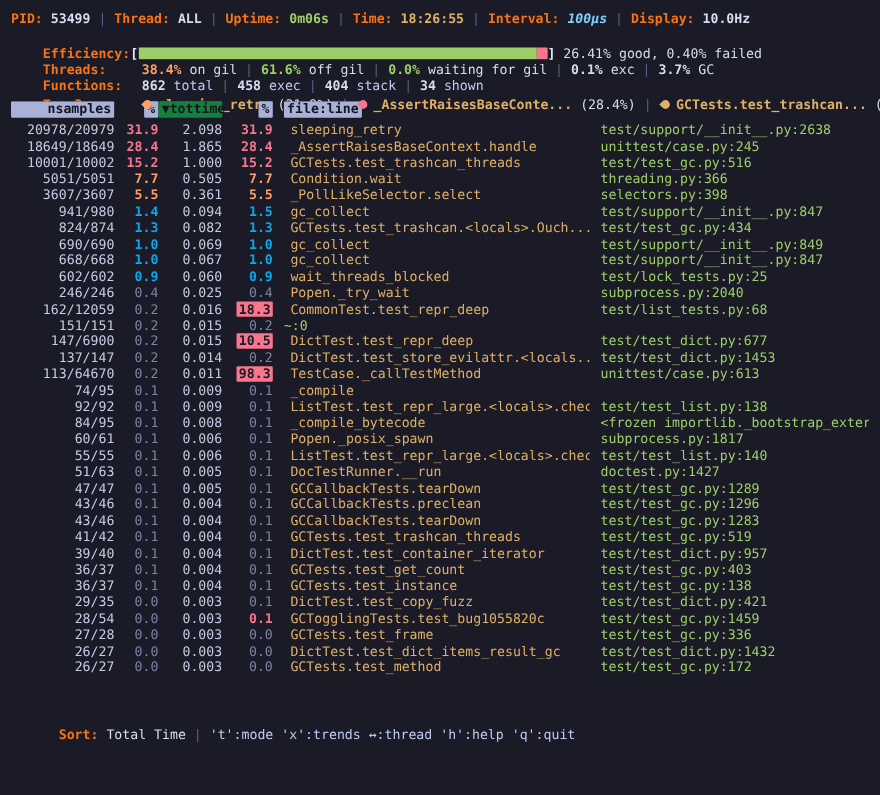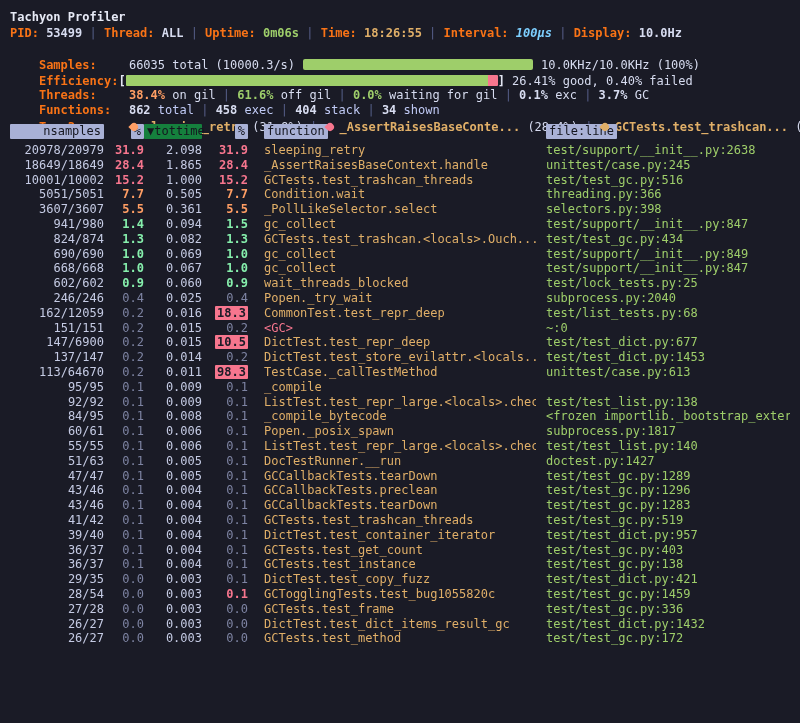--- a/index.html
+++ b/index.html
@@ -42,44 +42,40 @@
   .col-p2{width:46px;text-align:right;}
   .col-fn{width:272px;margin-left:16px;overflow:hidden;}
   .col-fl{flex:1;margin-left:10px;overflow:hidden;}
   .cell-ns{color:#c5cbe4;}
   .cell-tt{color:#c5cbe4;}
   .cell-fn{color:#e0af68;}
   .cell-fl{color:#9ece6a;}
   .fn-red{color:#f7768e;}
   .p-red{color:#f7768e;font-weight:bold;margin-top:46px;}
   .p-orange{color:#ff9e64;font-weight:bold;}
-  .p-yellow{color:#86efac;font-weight:bold;}
+  .p-yellow{color:#0ea5e9;font-weight:bold;}
   .p-dim{color:#7e84a3;}
   .p-hotbg{background:#f7768e;color:#1a1b26;font-weight:bold;padding:0 2px;border-radius:1px;}
 
-  .chip{display:inline-block;background:#a9b1d6;color:#15161f;font-weight:normal;
+  .chip{display:inline-block;background:#a9b1d6;color:#15161f;font-weight:bold;
         padding:0 3px;border-radius:1px;}
   .chip-sorted{background:#15803d;}
   .col-ns .chip,.col-tt .chip{width:100%;box-sizing:border-box;text-align:right;}
 
   .footer{margin-top:26px;color:#b6bcd6;}
   .footer .line{height:19px;line-height:19px;}
 </style>
 </head>
 <body>
 
 <div class="app">
 
-  <div class="line title">Tachyon Profiler</div>
 
   <div class="line"><span class="lbl">PID: </span><span class="bold c-bright">53499</span><span class="c-dim"> | </span><span class="lbl">Thread: </span><span class="bold c-bright">ALL</span><span class="c-dim"> | </span><span class="lbl">Uptime: </span><span class="bold c-green">0m06s</span><span class="c-dim"> | </span><span class="lbl">Time: </span><span class="bold c-yellow">18:26:55</span><span class="c-dim"> | </span><span class="lbl">Interval: </span><span class="bold c-cyan">100μs</span><span class="c-dim"> | </span><span class="lbl">Display: </span><span class="bold c-bright">10.0Hz</span></div>
 
-  <div class="line barline">
-    <span class="lbl lblw">Samples:</span><span class="c-bright">66035 total (10000.3/s)</span><span class="bar"><span class="bar-fill" style="width: 100%;"></span></span><span class="c-bright">10.0KHz/10.0KHz (100%)</span>
-  </div>
 
   <div class="line barline">
     <span class="lbl">Efficiency:</span><span class="bracket">[</span><span class="effbar"><span class="eff-good" style="width: 97.5%;"></span><span class="eff-bad"></span></span><span class="bracket">]</span><span class="c-bright"> </span><span class="c-bright">26.41% good, 0.40% failed</span>
   </div>
 
   <div class="line">
     <span class="lbl lblw">Threads:</span><span><span class="bold c-orange">38.4%</span><span class="c-bright"> on gil</span><span class="c-dim"> | </span><span class="bold c-green">61.6%</span><span class="c-bright"> off gil</span><span class="c-dim"> | </span><span class="bold c-green">0.0%</span><span class="c-bright"> waiting for gil</span><span class="c-dim"> | </span><span class="bold c-bright">0.1%</span><span class="c-bright"> exc</span><span class="c-dim"> | </span><span class="bold c-bright">3.7%</span><span class="c-bright"> GC</span></span>
   </div>
 
   <div class="line">
@@ -88,57 +84,59 @@
 
   <div class="line barline">
     <span class="lbl lblw">Top 3:</span><span><span class="flame" style="background: rgb(255, 158, 100);"></span><span class="c-yellow bold">sleeping_retry</span><span class="c-bright"> (31.9%)</span><span class="c-dim"> | </span><span class="flame" style="background: rgb(247, 118, 142);"></span><span class="c-yellow bold">_AssertRaisesBaseConte...</span><span class="c-bright"> (28.4%)</span><span class="c-dim"> | </span><span class="flame" style="background: rgb(224, 175, 104);"></span><span class="c-yellow bold">GCTests.test_trashcan...</span><span class="c-bright"> (15.2%)</span></span>
   </div>
 
   <div class="thead">
       <div class="col-ns"><span class="chip">nsamples</span></div>
       <div class="col-p1"><span class="chip">%</span></div>
       <div class="col-tt"><span class="chip chip-sorted">▼tottime</span></div>
       <div class="col-p2"><span class="chip">%</span></div>
-      <div class="col-fn"><span class="chip">function</span></div>
       <div class="col-fl"><span class="chip">file:line</span></div>
     </div>
 
   <div class="tbody">
       <div class="trow"><div class="col-ns"><span class="cell-ns">20978/20979</span></div><div class="col-p1"><span class="p-red">31.9</span></div><div class="col-tt"><span class="cell-tt">2.098</span></div><div class="col-p2"><span class="p-red">31.9</span></div><div class="col-fn"><span class="cell-fn">sleeping_retry</span></div><div class="col-fl"><span class="cell-fl">test/support/__init__.py:2638</span></div></div>
       <div class="trow"><div class="col-ns"><span class="cell-ns">18649/18649</span></div><div class="col-p1"><span class="p-red">28.4</span></div><div class="col-tt"><span class="cell-tt">1.865</span></div><div class="col-p2"><span class="p-red">28.4</span></div><div class="col-fn"><span class="cell-fn">_AssertRaisesBaseContext.handle</span></div><div class="col-fl"><span class="cell-fl">unittest/case.py:245</span></div></div>
       <div class="trow"><div class="col-ns"><span class="cell-ns">10001/10002</span></div><div class="col-p1"><span class="p-red">15.2</span></div><div class="col-tt"><span class="cell-tt">1.000</span></div><div class="col-p2"><span class="p-red">15.2</span></div><div class="col-fn"><span class="cell-fn">GCTests.test_trashcan_threads</span></div><div class="col-fl"><span class="cell-fl">test/test_gc.py:516</span></div></div>
       <div class="trow"><div class="col-ns"><span class="cell-ns">5051/5051</span></div><div class="col-p1"><span class="p-orange">7.7</span></div><div class="col-tt"><span class="cell-tt">0.505</span></div><div class="col-p2"><span class="p-orange">7.7</span></div><div class="col-fn"><span class="cell-fn">Condition.wait</span></div><div class="col-fl"><span class="cell-fl">threading.py:366</span></div></div>
       <div class="trow"><div class="col-ns"><span class="cell-ns">3607/3607</span></div><div class="col-p1"><span class="p-orange">5.5</span></div><div class="col-tt"><span class="cell-tt">0.361</span></div><div class="col-p2"><span class="p-orange">5.5</span></div><div class="col-fn"><span class="cell-fn">_PollLikeSelector.select</span></div><div class="col-fl"><span class="cell-fl">selectors.py:398</span></div></div>
       <div class="trow"><div class="col-ns"><span class="cell-ns">941/980</span></div><div class="col-p1"><span class="p-yellow">1.4</span></div><div class="col-tt"><span class="cell-tt">0.094</span></div><div class="col-p2"><span class="p-yellow">1.5</span></div><div class="col-fn"><span class="cell-fn">gc_collect</span></div><div class="col-fl"><span class="cell-fl">test/support/__init__.py:847</span></div></div>
       <div class="trow"><div class="col-ns"><span class="cell-ns">824/874</span></div><div class="col-p1"><span class="p-yellow">1.3</span></div><div class="col-tt"><span class="cell-tt">0.082</span></div><div class="col-p2"><span class="p-yellow">1.3</span></div><div class="col-fn"><span class="cell-fn">GCTests.test_trashcan.&lt;locals&gt;.Ouch....</span></div><div class="col-fl"><span class="cell-fl">test/test_gc.py:434</span></div></div>
       <div class="trow"><div class="col-ns"><span class="cell-ns">690/690</span></div><div class="col-p1"><span class="p-yellow">1.0</span></div><div class="col-tt"><span class="cell-tt">0.069</span></div><div class="col-p2"><span class="p-yellow">1.0</span></div><div class="col-fn"><span class="cell-fn">gc_collect</span></div><div class="col-fl"><span class="cell-fl">test/support/__init__.py:849</span></div></div>
       <div class="trow"><div class="col-ns"><span class="cell-ns">668/668</span></div><div class="col-p1"><span class="p-yellow">1.0</span></div><div class="col-tt"><span class="cell-tt">0.067</span></div><div class="col-p2"><span class="p-yellow">1.0</span></div><div class="col-fn"><span class="cell-fn">gc_collect</span></div><div class="col-fl"><span class="cell-fl">test/support/__init__.py:847</span></div></div>
       <div class="trow"><div class="col-ns"><span class="cell-ns">602/602</span></div><div class="col-p1"><span class="p-yellow">0.9</span></div><div class="col-tt"><span class="cell-tt">0.060</span></div><div class="col-p2"><span class="p-yellow">0.9</span></div><div class="col-fn"><span class="cell-fn">wait_threads_blocked</span></div><div class="col-fl"><span class="cell-fl">test/lock_tests.py:25</span></div></div>
       <div class="trow"><div class="col-ns"><span class="cell-ns">246/246</span></div><div class="col-p1"><span class="p-dim">0.4</span></div><div class="col-tt"><span class="cell-tt">0.025</span></div><div class="col-p2"><span class="p-dim">0.4</span></div><div class="col-fn"><span class="cell-fn">Popen._try_wait</span></div><div class="col-fl"><span class="cell-fl">subprocess.py:2040</span></div></div>
       <div class="trow"><div class="col-ns"><span class="cell-ns">162/12059</span></div><div class="col-p1"><span class="p-dim">0.2</span></div><div class="col-tt"><span class="cell-tt">0.016</span></div><div class="col-p2"><span class="p-hotbg">18.3</span></div><div class="col-fn"><span class="cell-fn">CommonTest.test_repr_deep</span></div><div class="col-fl"><span class="cell-fl">test/list_tests.py:68</span></div></div>
-      <div class="trow"><div class="col-ns"><span class="cell-ns">151/151</span></div><div class="col-p1"><span class="p-dim">0.2</span></div><div class="col-tt"><span class="cell-tt">0.015</span></div><div class="col-p2"><span class="p-dim">0.2</span></div><div class="col-fn"><span class="cell-fn fn-red">&lt;GC&gt;</span></div><div class="col-fl"><span class="cell-fl">~:0</span></div></div>
+      <div class="trow"><div class="col-ns"><span class="cell-ns">151/151</span></div><div class="col-p1"><span class="p-dim">0.2</span></div><div class="col-tt"><span class="cell-tt">0.015</span></div><div class="col-p2"><span class="p-dim">0.2</span></div><div class="col-fl"><span class="cell-fl">~:0</span></div></div>
       <div class="trow"><div class="col-ns"><span class="cell-ns">147/6900</span></div><div class="col-p1"><span class="p-dim">0.2</span></div><div class="col-tt"><span class="cell-tt">0.015</span></div><div class="col-p2"><span class="p-hotbg">10.5</span></div><div class="col-fn"><span class="cell-fn">DictTest.test_repr_deep</span></div><div class="col-fl"><span class="cell-fl">test/test_dict.py:677</span></div></div>
       <div class="trow"><div class="col-ns"><span class="cell-ns">137/147</span></div><div class="col-p1"><span class="p-dim">0.2</span></div><div class="col-tt"><span class="cell-tt">0.014</span></div><div class="col-p2"><span class="p-dim">0.2</span></div><div class="col-fn"><span class="cell-fn">DictTest.test_store_evilattr.&lt;locals...</span></div><div class="col-fl"><span class="cell-fl">test/test_dict.py:1453</span></div></div>
       <div class="trow"><div class="col-ns"><span class="cell-ns">113/64670</span></div><div class="col-p1"><span class="p-dim">0.2</span></div><div class="col-tt"><span class="cell-tt">0.011</span></div><div class="col-p2"><span class="p-hotbg">98.3</span></div><div class="col-fn"><span class="cell-fn">TestCase._callTestMethod</span></div><div class="col-fl"><span class="cell-fl">unittest/case.py:613</span></div></div>
-      <div class="trow"><div class="col-ns"><span class="cell-ns">95/95</span></div><div class="col-p1"><span class="p-dim">0.1</span></div><div class="col-tt"><span class="cell-tt">0.009</span></div><div class="col-p2"><span class="p-dim">0.1</span></div><div class="col-fn"><span class="cell-fn">_compile</span></div></div>
+      <div class="trow"><div class="col-ns"><span class="cell-ns">74/95</span></div><div class="col-p1"><span class="p-dim">0.1</span></div><div class="col-tt"><span class="cell-tt">0.009</span></div><div class="col-p2"><span class="p-dim">0.1</span></div><div class="col-fn"><span class="cell-fn">_compile</span></div></div>
       <div class="trow"><div class="col-ns"><span class="cell-ns">92/92</span></div><div class="col-p1"><span class="p-dim">0.1</span></div><div class="col-tt"><span class="cell-tt">0.009</span></div><div class="col-p2"><span class="p-dim">0.1</span></div><div class="col-fn"><span class="cell-fn">ListTest.test_repr_large.&lt;locals&gt;.check</span></div><div class="col-fl"><span class="cell-fl">test/test_list.py:138</span></div></div>
       <div class="trow"><div class="col-ns"><span class="cell-ns">84/95</span></div><div class="col-p1"><span class="p-dim">0.1</span></div><div class="col-tt"><span class="cell-tt">0.008</span></div><div class="col-p2"><span class="p-dim">0.1</span></div><div class="col-fn"><span class="cell-fn">_compile_bytecode</span></div><div class="col-fl"><span class="cell-fl">&lt;frozen importlib._bootstrap_external</span></div></div>
       <div class="trow"><div class="col-ns"><span class="cell-ns">60/61</span></div><div class="col-p1"><span class="p-dim">0.1</span></div><div class="col-tt"><span class="cell-tt">0.006</span></div><div class="col-p2"><span class="p-dim">0.1</span></div><div class="col-fn"><span class="cell-fn">Popen._posix_spawn</span></div><div class="col-fl"><span class="cell-fl">subprocess.py:1817</span></div></div>
       <div class="trow"><div class="col-ns"><span class="cell-ns">55/55</span></div><div class="col-p1"><span class="p-dim">0.1</span></div><div class="col-tt"><span class="cell-tt">0.006</span></div><div class="col-p2"><span class="p-dim">0.1</span></div><div class="col-fn"><span class="cell-fn">ListTest.test_repr_large.&lt;locals&gt;.check</span></div><div class="col-fl"><span class="cell-fl">test/test_list.py:140</span></div></div>
       <div class="trow"><div class="col-ns"><span class="cell-ns">51/63</span></div><div class="col-p1"><span class="p-dim">0.1</span></div><div class="col-tt"><span class="cell-tt">0.005</span></div><div class="col-p2"><span class="p-dim">0.1</span></div><div class="col-fn"><span class="cell-fn">DocTestRunner.__run</span></div><div class="col-fl"><span class="cell-fl">doctest.py:1427</span></div></div>
       <div class="trow"><div class="col-ns"><span class="cell-ns">47/47</span></div><div class="col-p1"><span class="p-dim">0.1</span></div><div class="col-tt"><span class="cell-tt">0.005</span></div><div class="col-p2"><span class="p-dim">0.1</span></div><div class="col-fn"><span class="cell-fn">GCCallbackTests.tearDown</span></div><div class="col-fl"><span class="cell-fl">test/test_gc.py:1289</span></div></div>
       <div class="trow"><div class="col-ns"><span class="cell-ns">43/46</span></div><div class="col-p1"><span class="p-dim">0.1</span></div><div class="col-tt"><span class="cell-tt">0.004</span></div><div class="col-p2"><span class="p-dim">0.1</span></div><div class="col-fn"><span class="cell-fn">GCCallbackTests.preclean</span></div><div class="col-fl"><span class="cell-fl">test/test_gc.py:1296</span></div></div>
       <div class="trow"><div class="col-ns"><span class="cell-ns">43/46</span></div><div class="col-p1"><span class="p-dim">0.1</span></div><div class="col-tt"><span class="cell-tt">0.004</span></div><div class="col-p2"><span class="p-dim">0.1</span></div><div class="col-fn"><span class="cell-fn">GCCallbackTests.tearDown</span></div><div class="col-fl"><span class="cell-fl">test/test_gc.py:1283</span></div></div>
       <div class="trow"><div class="col-ns"><span class="cell-ns">41/42</span></div><div class="col-p1"><span class="p-dim">0.1</span></div><div class="col-tt"><span class="cell-tt">0.004</span></div><div class="col-p2"><span class="p-dim">0.1</span></div><div class="col-fn"><span class="cell-fn">GCTests.test_trashcan_threads</span></div><div class="col-fl"><span class="cell-fl">test/test_gc.py:519</span></div></div>
       <div class="trow"><div class="col-ns"><span class="cell-ns">39/40</span></div><div class="col-p1"><span class="p-dim">0.1</span></div><div class="col-tt"><span class="cell-tt">0.004</span></div><div class="col-p2"><span class="p-dim">0.1</span></div><div class="col-fn"><span class="cell-fn">DictTest.test_container_iterator</span></div><div class="col-fl"><span class="cell-fl">test/test_dict.py:957</span></div></div>
       <div class="trow"><div class="col-ns"><span class="cell-ns">36/37</span></div><div class="col-p1"><span class="p-dim">0.1</span></div><div class="col-tt"><span class="cell-tt">0.004</span></div><div class="col-p2"><span class="p-dim">0.1</span></div><div class="col-fn"><span class="cell-fn">GCTests.test_get_count</span></div><div class="col-fl"><span class="cell-fl">test/test_gc.py:403</span></div></div>
       <div class="trow"><div class="col-ns"><span class="cell-ns">36/37</span></div><div class="col-p1"><span class="p-dim">0.1</span></div><div class="col-tt"><span class="cell-tt">0.004</span></div><div class="col-p2"><span class="p-dim">0.1</span></div><div class="col-fn"><span class="cell-fn">GCTests.test_instance</span></div><div class="col-fl"><span class="cell-fl">test/test_gc.py:138</span></div></div>
       <div class="trow"><div class="col-ns"><span class="cell-ns">29/35</span></div><div class="col-p1"><span class="p-dim">0.0</span></div><div class="col-tt"><span class="cell-tt">0.003</span></div><div class="col-p2"><span class="p-dim">0.1</span></div><div class="col-fn"><span class="cell-fn">DictTest.test_copy_fuzz</span></div><div class="col-fl"><span class="cell-fl">test/test_dict.py:421</span></div></div>
       <div class="trow"><div class="col-ns"><span class="cell-ns">28/54</span></div><div class="col-p1"><span class="p-dim">0.0</span></div><div class="col-tt"><span class="cell-tt">0.003</span></div><div class="col-p2"><span class="p-red">0.1</span></div><div class="col-fn"><span class="cell-fn">GCTogglingTests.test_bug1055820c</span></div><div class="col-fl"><span class="cell-fl">test/test_gc.py:1459</span></div></div>
       <div class="trow"><div class="col-ns"><span class="cell-ns">27/28</span></div><div class="col-p1"><span class="p-dim">0.0</span></div><div class="col-tt"><span class="cell-tt">0.003</span></div><div class="col-p2"><span class="p-dim">0.0</span></div><div class="col-fn"><span class="cell-fn">GCTests.test_frame</span></div><div class="col-fl"><span class="cell-fl">test/test_gc.py:336</span></div></div>
       <div class="trow"><div class="col-ns"><span class="cell-ns">26/27</span></div><div class="col-p1"><span class="p-dim">0.0</span></div><div class="col-tt"><span class="cell-tt">0.003</span></div><div class="col-p2"><span class="p-dim">0.0</span></div><div class="col-fn"><span class="cell-fn">DictTest.test_dict_items_result_gc</span></div><div class="col-fl"><span class="cell-fl">test/test_dict.py:1432</span></div></div>
       <div class="trow"><div class="col-ns"><span class="cell-ns">26/27</span></div><div class="col-p1"><span class="p-dim">0.0</span></div><div class="col-tt"><span class="cell-tt">0.003</span></div><div class="col-p2"><span class="p-dim">0.0</span></div><div class="col-fn"><span class="cell-fn">GCTests.test_method</span></div><div class="col-fl"><span class="cell-fl">test/test_gc.py:172</span></div></div>
     </div>
 
   <div class="footer">
+    <div class="line">
+      <span class="lbl">Sort:</span><span> </span><span class="c-bright">Total Time</span><span class="c-dim"> | </span><span class="c-fg">'t':mode 'x':trends ↔:thread 'h':help 'q':quit</span>
+    </div>
   </div>
 
 </div>
 
 </body></html>

